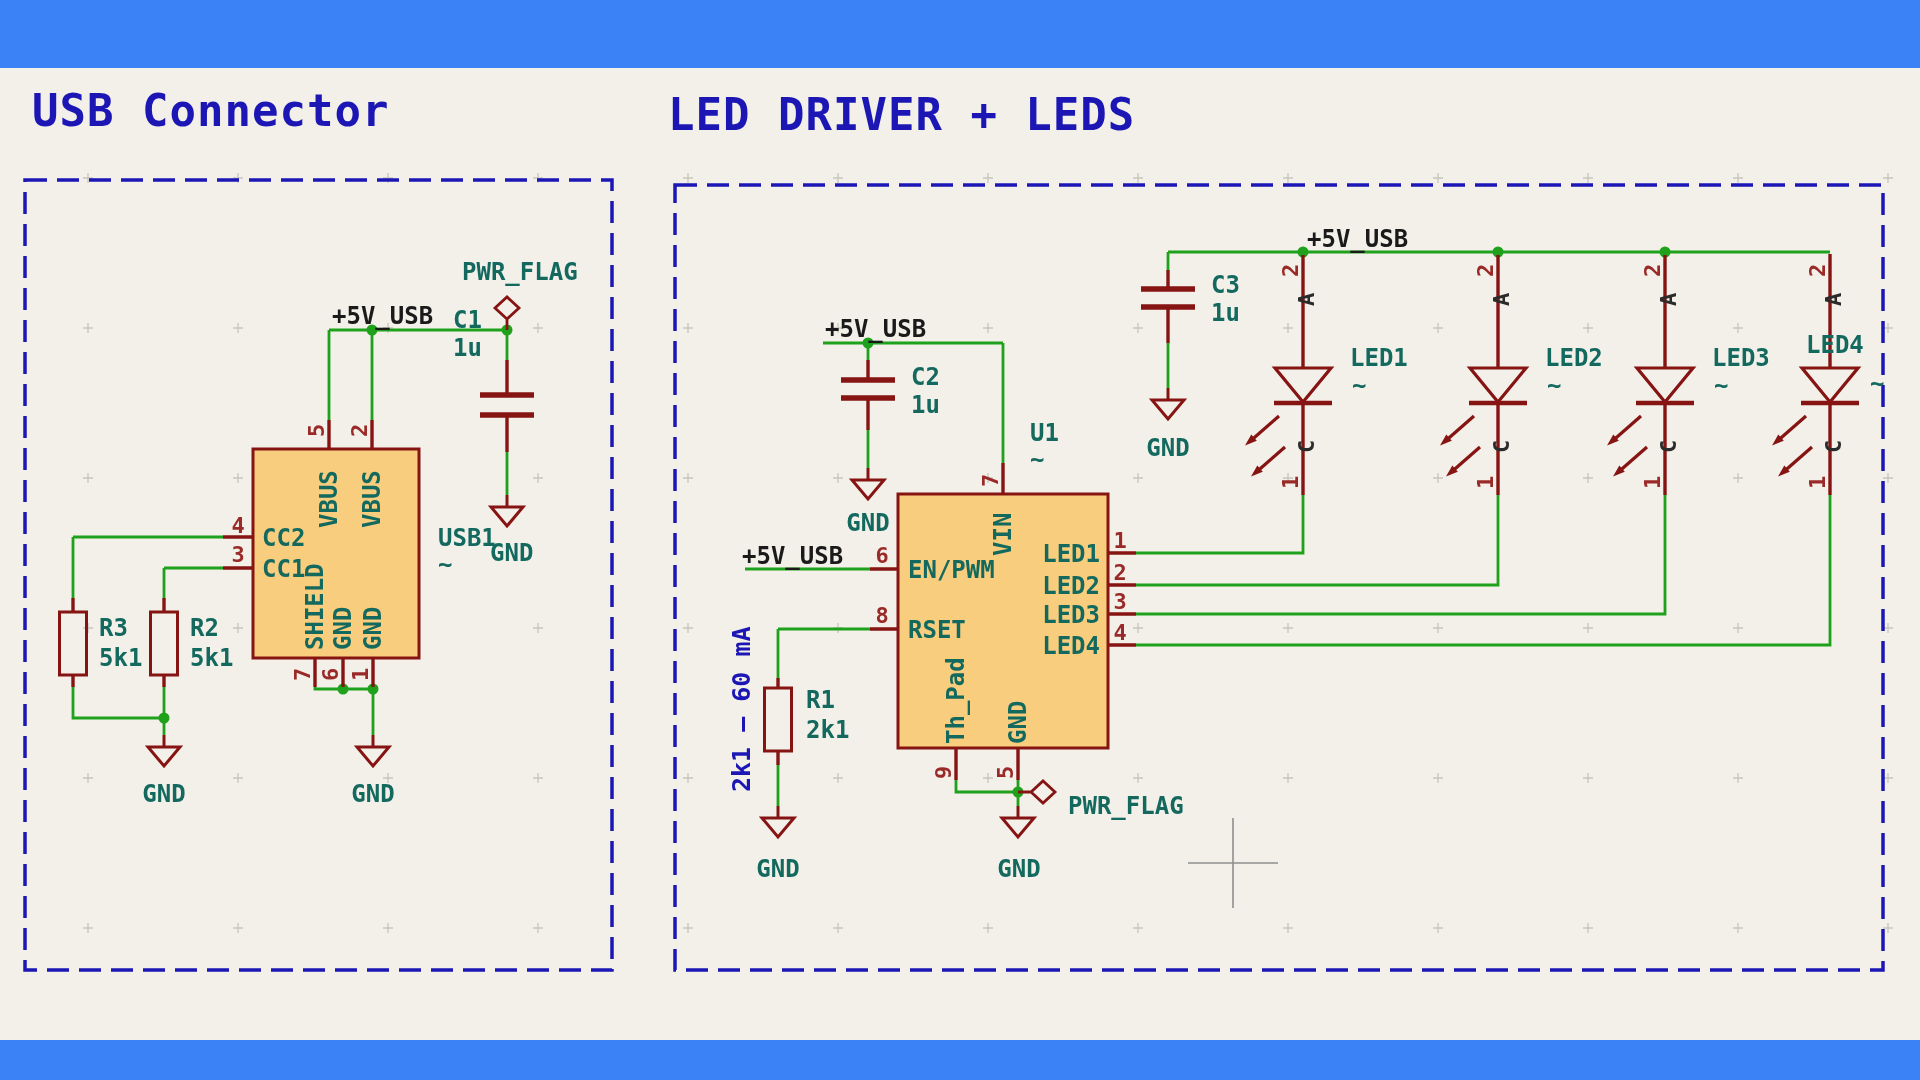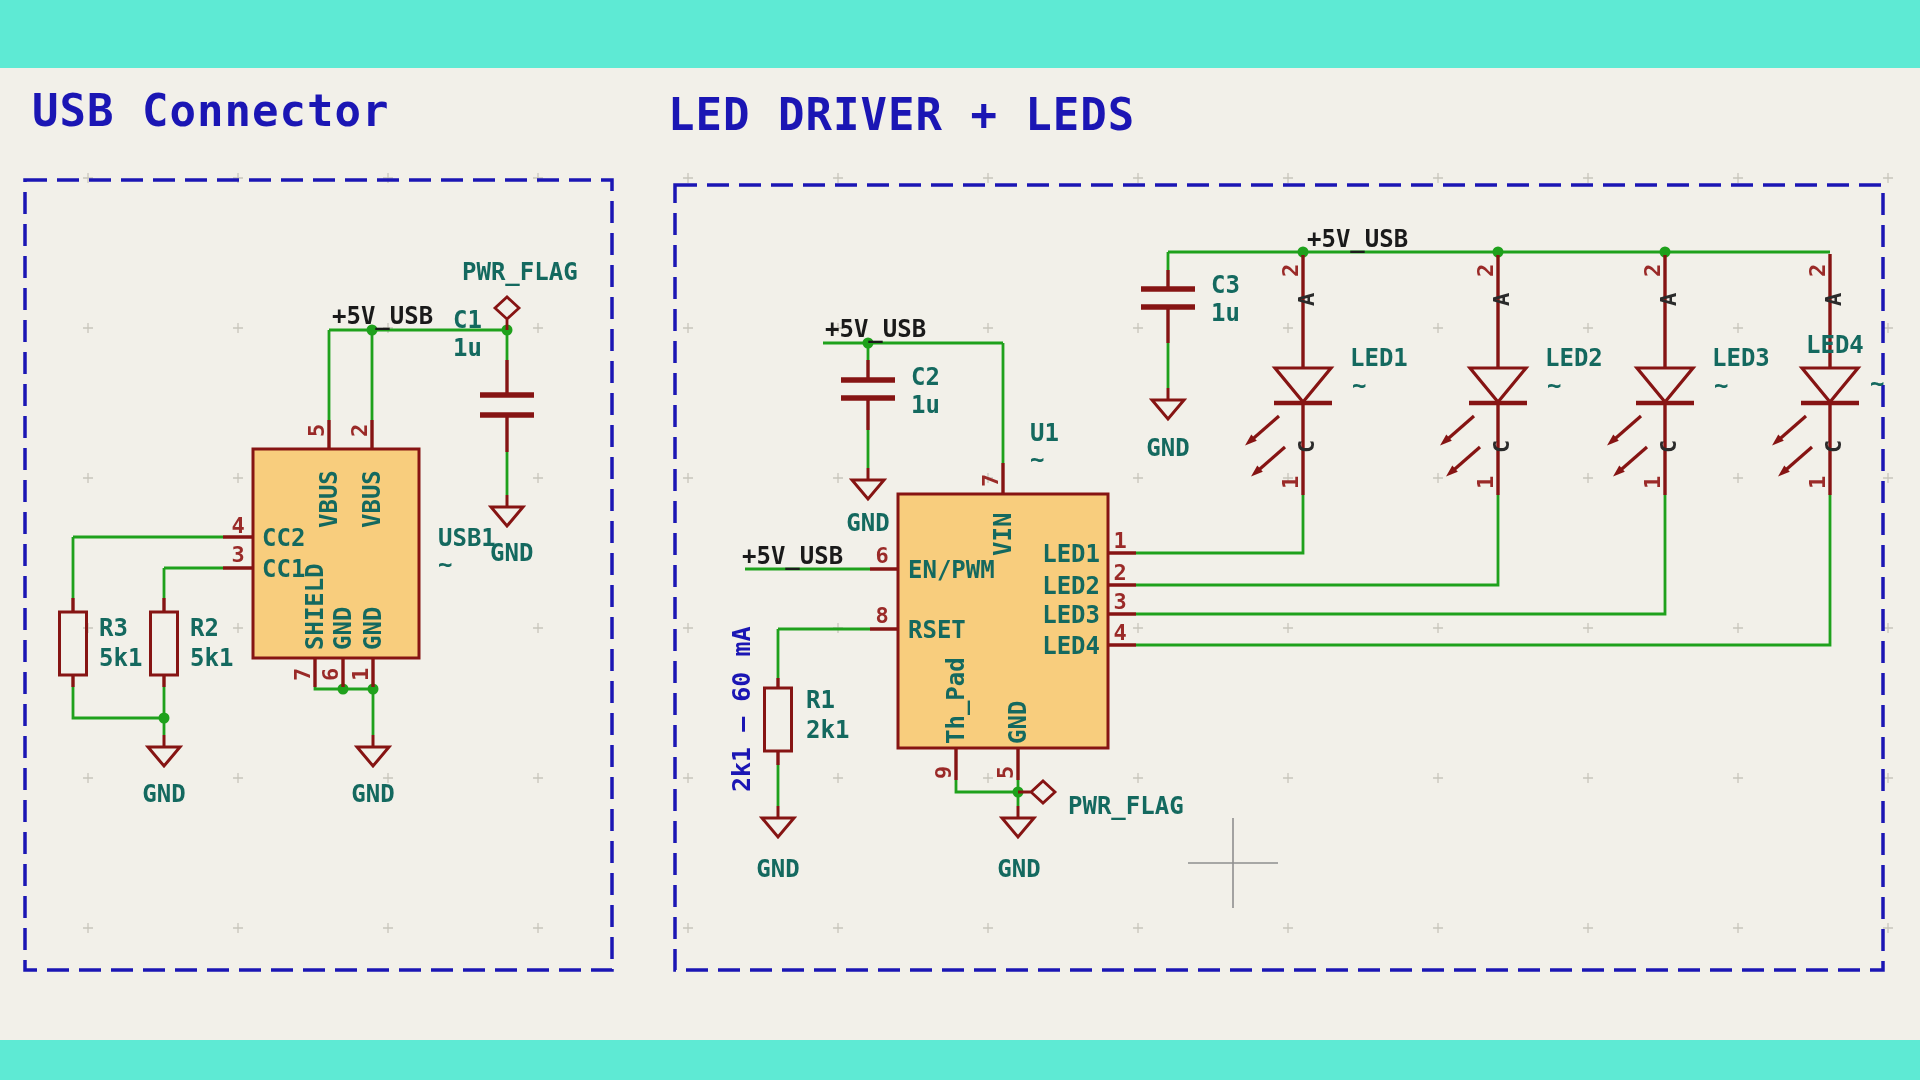--- a/index.html
+++ b/index.html
@@ -1,16 +1,16 @@
 <!DOCTYPE html>
 <html><head>
 <meta charset="utf-8">
 <style>
   html,body{margin:0;padding:0;background:#ffffff;}
-  #stage{position:relative;width:1920px;height:1080px;background:#5eead4;overflow:hidden;}
+  #stage{position:relative;width:1920px;height:1080px;background:#3b82f6;overflow:hidden;}
   svg{display:block;}
   text{font-family:"DejaVu Sans Mono","Liberation Mono",monospace;font-weight:bold;}
   .wire{stroke:#1FA11C;stroke-width:2.8;fill:none;}
   .pinstub{stroke:#861413;stroke-width:3.4;fill:none;}
   .sym{stroke:#861413;stroke-width:3;fill:none;}
   .plate{stroke:#861413;stroke-width:5.5;fill:none;}
   .body{fill:#F8CD7D;stroke:#861413;stroke-width:3;}
   .junction{fill:#1FA11C;stroke:none;}
   .arrowhead{fill:#861413;stroke:none;}
   .t-net{fill:#1A1A1A;font-size:24px;}

